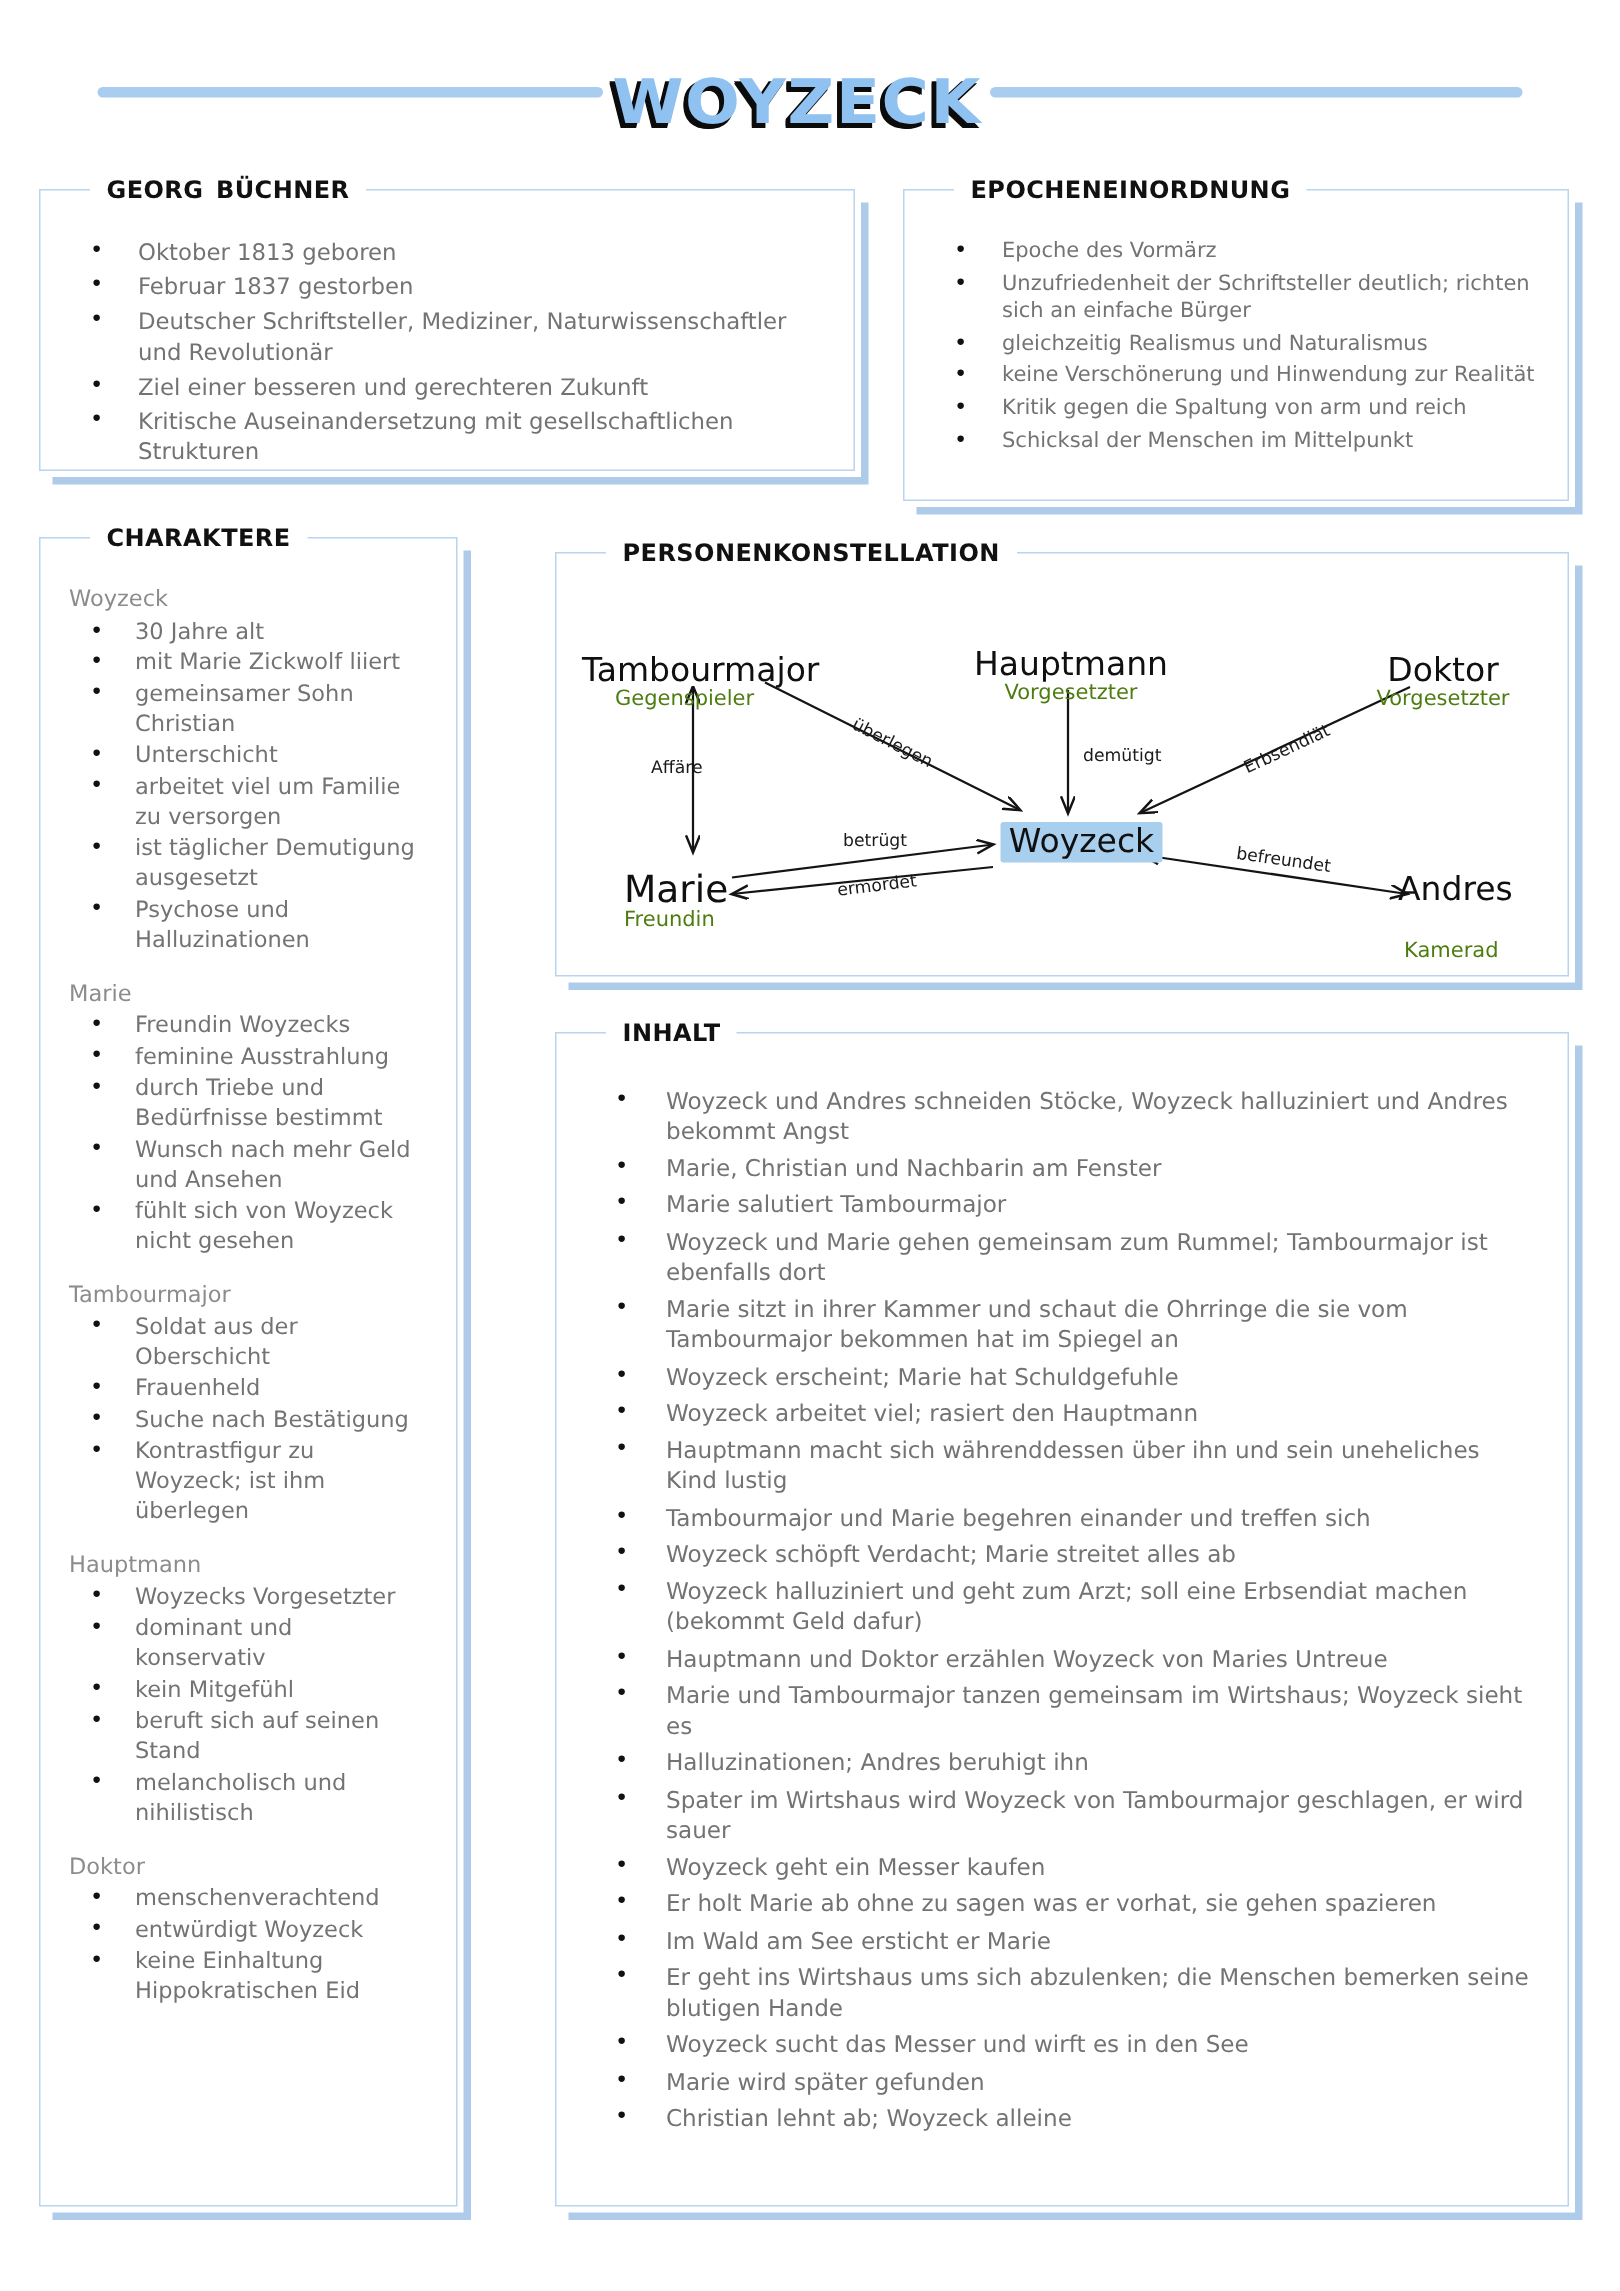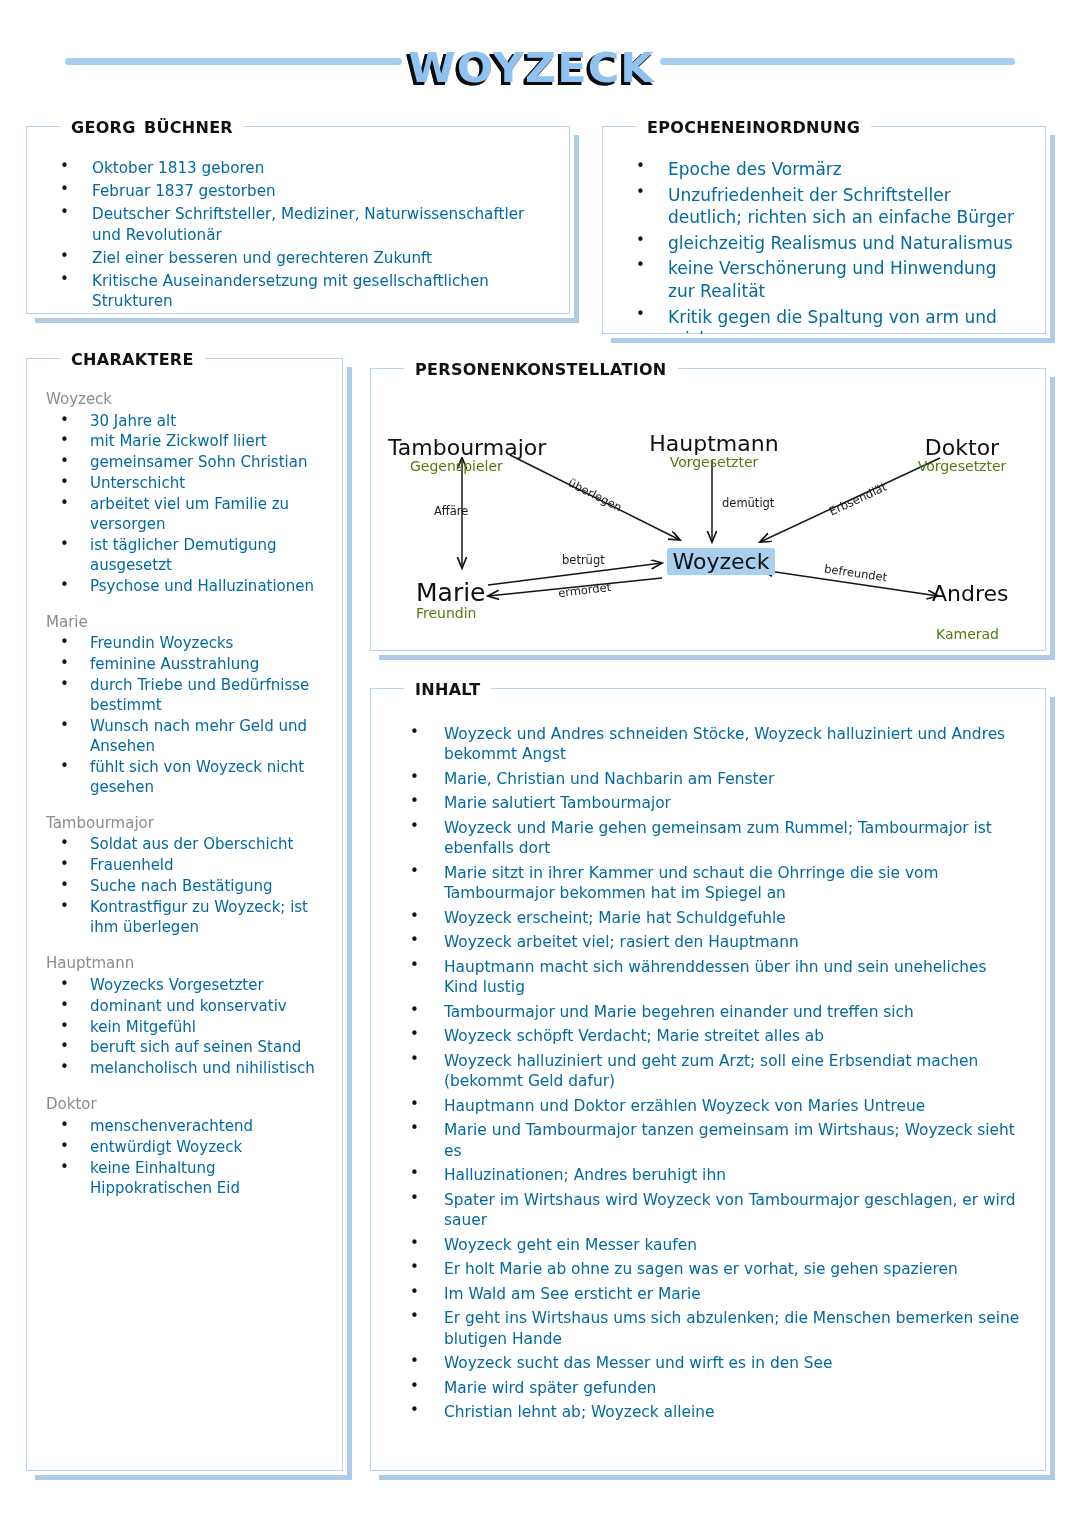--- a/index.html
+++ b/index.html
@@ -119,21 +119,21 @@
     margin: 0;
     padding: 0;
   }
   ul.bul li {
     position: relative;
     padding-left: 46px;
     margin-bottom: 3px;
     font-family: "DejaVu Sans", sans-serif;
     font-size: 15.2px;
     line-height: 1.33;
-    color: #0369a1;
+    color: #737373;
   }
   ul.bul li::before {
     content: "•";
     position: absolute;
     left: 14px;
     top: -1px;
     font-size: 15px;
     color: #111;
   }
 
@@ -143,25 +143,25 @@
     color: #8c8c8c;
     margin: 0 0 2px 0;
     line-height: 1.3;
   }
   .char-group { margin-bottom: 16px; }
   .char-group ul.bul li { font-size: 15px; margin-bottom: 1px; padding-left: 44px; }
 
   
   #box-buechner { left: 26px; top: 126px; width: 544px; height: 188px; }
   #box-epoche   { left: 602px; top: 126px; width: 444px; height: 208px; }
-  #box-charaktere { left: 26px; top: 358px; width: 317px; height: 1113px; }
+  #box-charaktere { left: 26px; top: 358px; width: 279px; height: 1113px; }
   #box-personen { left: 370px; top: 368px; width: 676px; height: 283px; }
   #box-inhalt   { left: 370px; top: 688px; width: 676px; height: 783px; }
 
-  #box-epoche .content ul.bul li { font-size: 17px; }
+  #box-epoche .content ul.bul li { font-size: 14px; }
   #box-inhalt .content { padding: 36px 22px 14px 16px; }
   #box-inhalt ul.bul li { margin-bottom: 4px; font-size: 15.4px; padding-left: 58px; }
   #box-inhalt ul.bul li::before { left: 24px; }
 
   
   .diagram {
     position: relative;
     width: 100%;
     height: 100%;
   }

